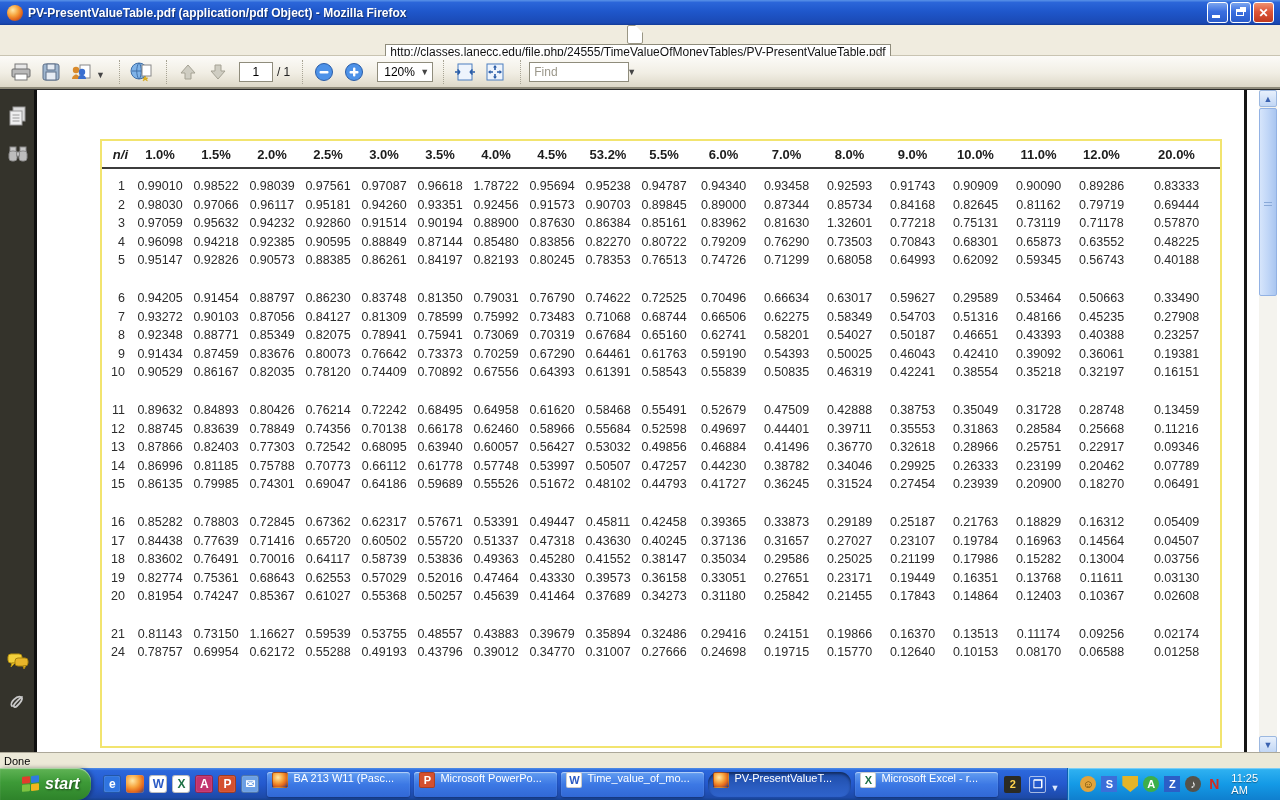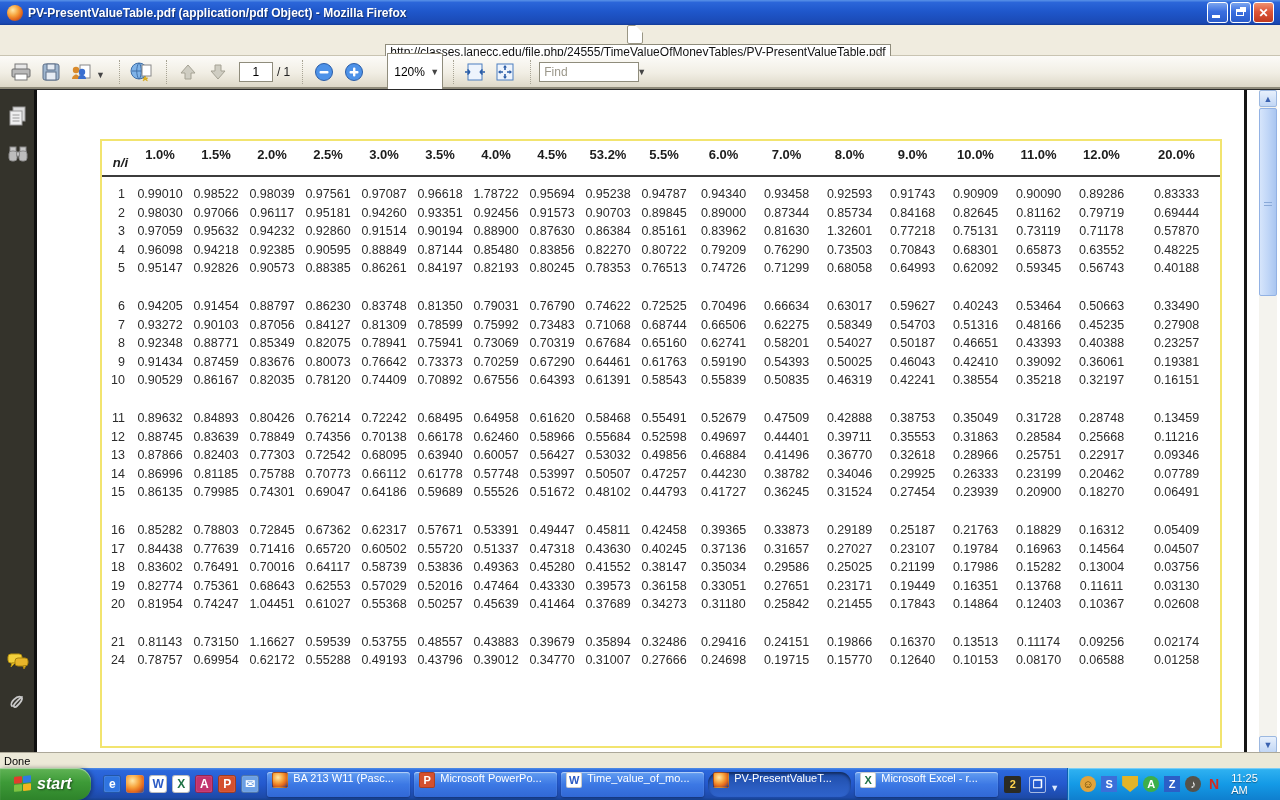--- a/index.html
+++ b/index.html
@@ -34,22 +34,22 @@
   
   .toolbar { position:absolute; left:0; top:56px; width:1280px; height:33px;
     background:linear-gradient(180deg,#fcfbf8 0%,#f1eee4 55%,#ddd8c8 100%);
     border-bottom:2px solid #8e8a7a; display:flex; align-items:center; padding-left:8px; }
   .tb-ic { width:26px; height:24px; display:flex; align-items:center; justify-content:center; margin-right:4px; border-radius:3px; }
   .tb-ic svg { display:block; }
   .tb-sep { width:1px; height:24px; border-left:1px dotted #a8a494; margin:0 8px; }
   .caret { font-size:9px; color:#444; margin:6px 6px 0 -2px; }
   .pagebox { width:34px; height:20px; background:#fff; border:1px solid #8f8c7c; font-size:12px; text-align:center; margin:0 4px; font-family:"Liberation Sans",sans-serif; }
   .pageof { font-size:12px; color:#222; margin-right:4px; }
-  .zoombox { width:56px; height:37px; background:#fff; border:1px solid #8f8c7c; font-size:12px;
-    display:flex; align-items:center; padding-left:6px; margin:0 2px 0 16px; }
+  .zoombox { width:56px; height:20px; background:#fff; border:1px solid #8f8c7c; font-size:12px;
+    display:flex; align-items:center; padding-left:6px; margin:0 2px 0 6px; }
   .zoombox .dd { margin-left:auto; margin-right:3px; font-size:9px; color:#444; }
   .findwrap { display:flex; align-items:center; }
   .findbox { width:100px; height:20px; border:1px solid #8f8c7c; background:#fff; font-size:12px; padding:0 4px; color:#333; }
   .findbox::placeholder { color:#9b978a; }
 
   
   .content { position:absolute; left:0; top:89px; width:1280px; height:663px; background:#fff; border-top:1px solid #2a2a2a; }
   .side { position:absolute; left:0; top:0; width:37px; height:663px; background:#34332b; border-right:3px solid #101010; }
   .side .sic { position:absolute; left:6px; width:24px; height:24px; display:flex; align-items:center; justify-content:center; }
   .pdf { position:absolute; left:40px; top:0; width:1204px; height:663px; background:#fff; overflow:hidden; }
@@ -75,38 +75,38 @@
   .formula .lhs { font-size:15px; }
   .frac { display:inline-flex; flex-direction:column; align-items:center; margin-left:8px; font-size:14px; }
   .frac .num { padding:0 14px 2px; border-bottom:1px solid #555; }
   .frac .den { padding-top:1px; }
   .frac .den .iv, .frac sup { font-style:italic; }
   .frac sup { font-size:10px; }
 
   .grid { display:grid; grid-template-columns:30px repeat(10,56px) repeat(7,63px) 1fr; }
   .hrow { margin-top:6px; border-bottom:2px solid #3c3c3c; padding-bottom:5px; }
   .th { font-size:13px; font-weight:bold; color:#1c1c1c; text-align:center; }
-  .th.corner { font-style:italic; text-align:right; padding-right:4px;margin-top:8px; }
+  .th.corner { font-style:italic; text-align:right; padding-right:4px; }
   .pvbody { padding-top:8px; }
   .tgroup { margin-bottom:19px; }
   .tgroup:last-child { margin-bottom:0; }
   .trow { height:18.6px; }
   .td { font-size:12.5px; color:#2c2c2c; text-align:center; line-height:18.6px; white-space:nowrap; }
   .td.n { text-align:right; padding-right:7px; }
 
   
   .statusbar { position:absolute; left:0; top:752px; width:1280px; height:16px; background:#ece9d8;
     border-top:1px solid #aca899; font-size:11px; color:#000; padding-left:4px; display:flex; align-items:center; }
 
   
   .taskbar { position:absolute; left:0; top:768px; width:1280px; height:32px;
     background:linear-gradient(180deg,#4f8ee8 0%,#2c68dc 8%,#2459ce 50%,#1d4aa8 92%,#16418f 100%); display:flex; align-items:center; }
   .startbtn { height:32px; width:94px; border-radius:0 14px 14px 0;
     background:linear-gradient(180deg,#61b456 0%,#3d9a37 45%,#2e832a 100%);
-    display:flex; align-items:center; padding-left:14px; box-shadow:inset 0 1px 1px rgba(255,255,255,.5), 2px 0 4px rgba(0,0,0,.35); }
+    display:flex; align-items:center; padding-left:22px; box-shadow:inset 0 1px 1px rgba(255,255,255,.5), 2px 0 4px rgba(0,0,0,.35); }
   .winflag { width:18px; height:16px; display:grid; grid-template-columns:8px 8px; grid-template-rows:7px 7px; gap:1px; transform:skewY(-6deg); margin-right:5px; }
   .winflag i { border-radius:1px; }
   .wf1{background:#e23d2c;} .wf2{background:#7cc341;} .wf3{background:#2f7be0;} .wf4{background:#f2b520;}
   .startbtn span { color:#fff; font-size:16px; font-weight:bold; font-style:italic; text-shadow:1px 1px 2px rgba(0,0,0,.5); }
   .quick { display:flex; align-items:center; gap:5px; margin:0 8px 0 12px; }
   .ql-ic { width:18px; height:18px; border-radius:3px; display:flex; align-items:center; justify-content:center;
     font-size:12px; font-weight:bold; border:1px solid rgba(0,0,0,.25); box-shadow:inset 0 0 1px rgba(255,255,255,.6); }
   .fx-grad { background:radial-gradient(circle at 36% 32%, #ffe9a8 0%, #f7a23b 40%, #e2641a 68%, #1f3f8f 100%) !important; border:none; }
   .tasks { display:flex; align-items:center; gap:4px; flex:1; margin-right:6px; }
   .taskbtn { width:143px; height:25px; border-radius:3px; display:flex; padding:0 5px; gap:5px;
@@ -413,21 +413,21 @@
               <div class="td">0.83748</div>
               <div class="td">0.81350</div>
               <div class="td">0.79031</div>
               <div class="td">0.76790</div>
               <div class="td">0.74622</div>
               <div class="td">0.72525</div>
               <div class="td">0.70496</div>
               <div class="td">0.66634</div>
               <div class="td">0.63017</div>
               <div class="td">0.59627</div>
-              <div class="td">0.40243</div>
+              <div class="td">0.29589</div>
               <div class="td">0.53464</div>
               <div class="td">0.50663</div>
               <div class="td">0.33490</div>
             </div>
             <div class="grid trow">
               <div class="td n">7</div>
               <div class="td">0.93272</div>
               <div class="td">0.90103</div>
               <div class="td">0.87056</div>
               <div class="td">0.84127</div>
@@ -699,21 +699,21 @@
               <div class="td">0.19449</div>
               <div class="td">0.16351</div>
               <div class="td">0.13768</div>
               <div class="td">0.11611</div>
               <div class="td">0.03130</div>
             </div>
             <div class="grid trow">
               <div class="td n">20</div>
               <div class="td">0.81954</div>
               <div class="td">0.74247</div>
-              <div class="td">1.04451</div>
+              <div class="td">0.85367</div>
               <div class="td">0.61027</div>
               <div class="td">0.55368</div>
               <div class="td">0.50257</div>
               <div class="td">0.45639</div>
               <div class="td">0.41464</div>
               <div class="td">0.37689</div>
               <div class="td">0.34273</div>
               <div class="td">0.31180</div>
               <div class="td">0.25842</div>
               <div class="td">0.21455</div>

